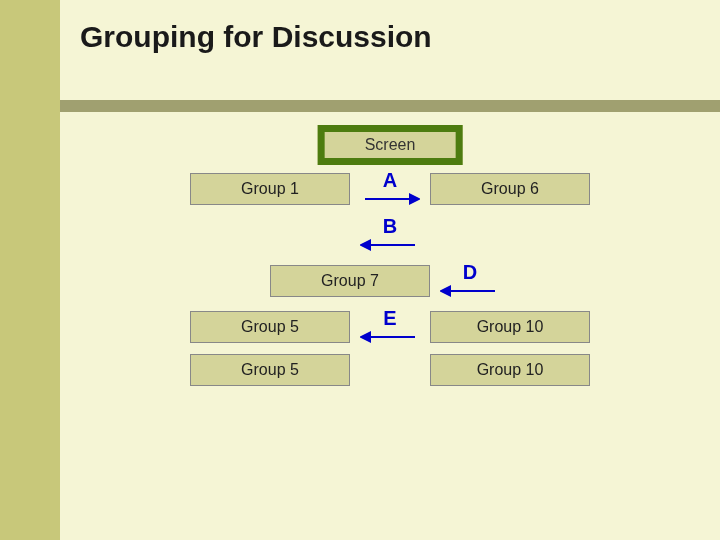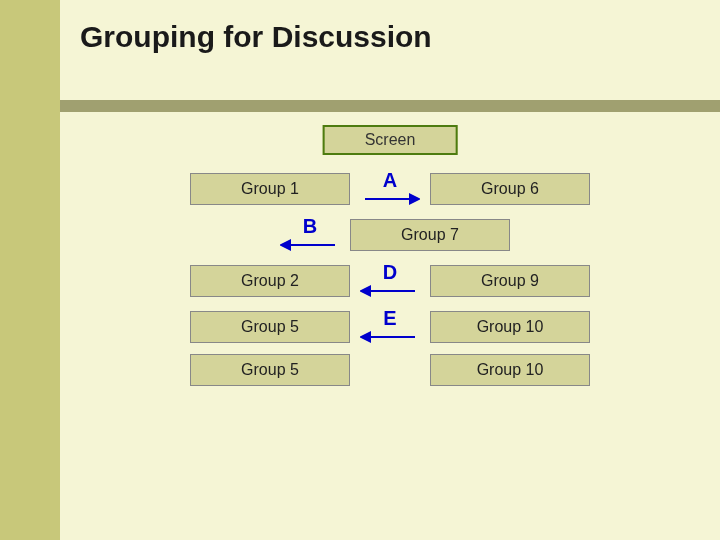--- a/index.html
+++ b/index.html
@@ -50,21 +50,21 @@
       bottom: 0;
     }
 
     
     .screen-box {
       position: absolute;
       top: 10px;
       left: 50%;
       transform: translateX(-50%);
       background-color: #d4d49a;
-      border: 2px solid #4d7c0f;
+      border: 7px solid #4d7c0f;
       padding: 4px 40px;
       font-size: 16px;
       color: #333;
     }
 
     
     .group-box {
       background-color: #d4d49a;
       border: 1px solid #888;
       text-align: center;
@@ -159,38 +159,36 @@
         <span class="arrow-letter">B</span>
         <svg class="arrow-svg" viewBox="0 0 60 18" xmlns="http://www.w3.org/2000/svg">
           <defs>
             <marker id="arrowhead-l2" markerWidth="6" markerHeight="6" refX="3" refY="3" orient="auto-start-reverse">
               <polygon points="0 0, 6 3, 0 6" fill="#0000cc"></polygon>
             </marker>
           </defs>
           <line x1="55" y1="9" x2="5" y2="9" stroke="#0000cc" stroke-width="2" marker-end="url(#arrowhead-l2)"></line>
         </svg>
       </div>
-      <div class="right-group group-box">Group 7</div>
-    </div>
-
-
-    <div class="row">
-      <div class="left-group group-box">Group 2</div>
+    </div>
+
+
+    <div class="row">
+      <div class="left-group group-box">Group 7</div>
       <div class="arrow-container">
         <span class="arrow-letter">D</span>
         <svg class="arrow-svg" viewBox="0 0 60 18" xmlns="http://www.w3.org/2000/svg">
           <defs>
             <marker id="arrowhead-l4" markerWidth="6" markerHeight="6" refX="3" refY="3" orient="auto-start-reverse">
               <polygon points="0 0, 6 3, 0 6" fill="#0000cc"></polygon>
             </marker>
           </defs>
           <line x1="55" y1="9" x2="5" y2="9" stroke="#0000cc" stroke-width="2" marker-end="url(#arrowhead-l4)"></line>
         </svg>
       </div>
-      <div class="right-group group-box">Group 9</div>
     </div>
 
     <div class="row">
       <div class="left-group group-box">Group 5</div>
       <div class="arrow-container">
         <span class="arrow-letter">E</span>
         <svg class="arrow-svg" viewBox="0 0 60 18" xmlns="http://www.w3.org/2000/svg">
           <defs>
             <marker id="arrowhead-l5" markerWidth="6" markerHeight="6" refX="3" refY="3" orient="auto-start-reverse">
               <polygon points="0 0, 6 3, 0 6" fill="#0000cc"></polygon>

